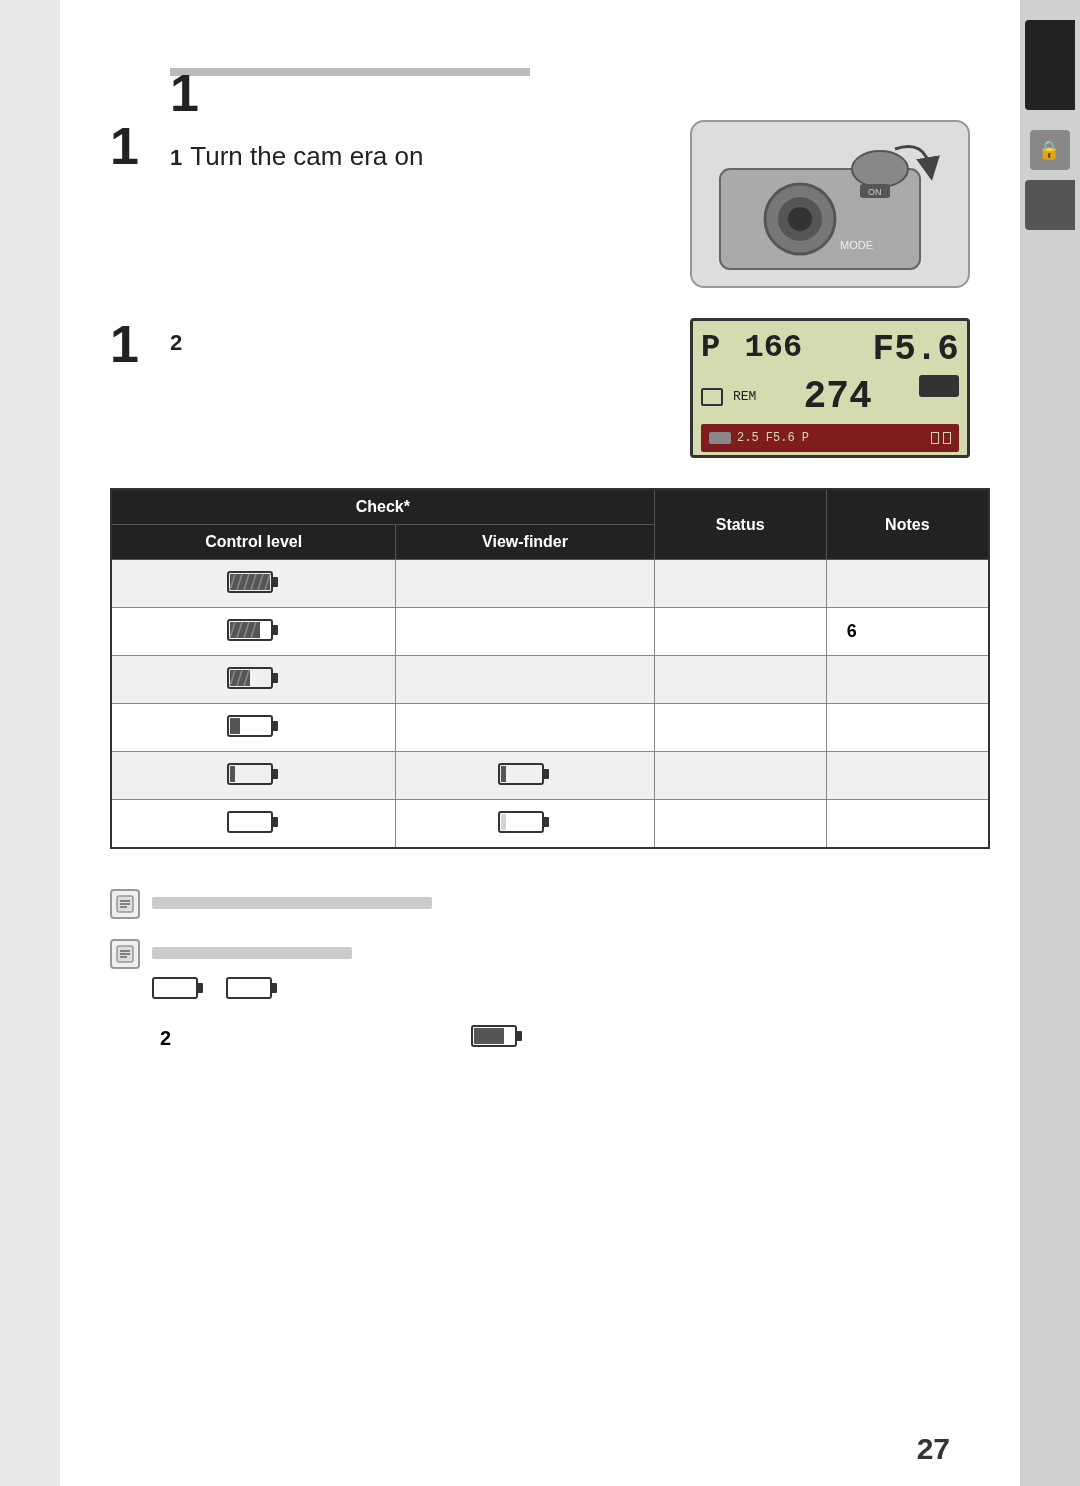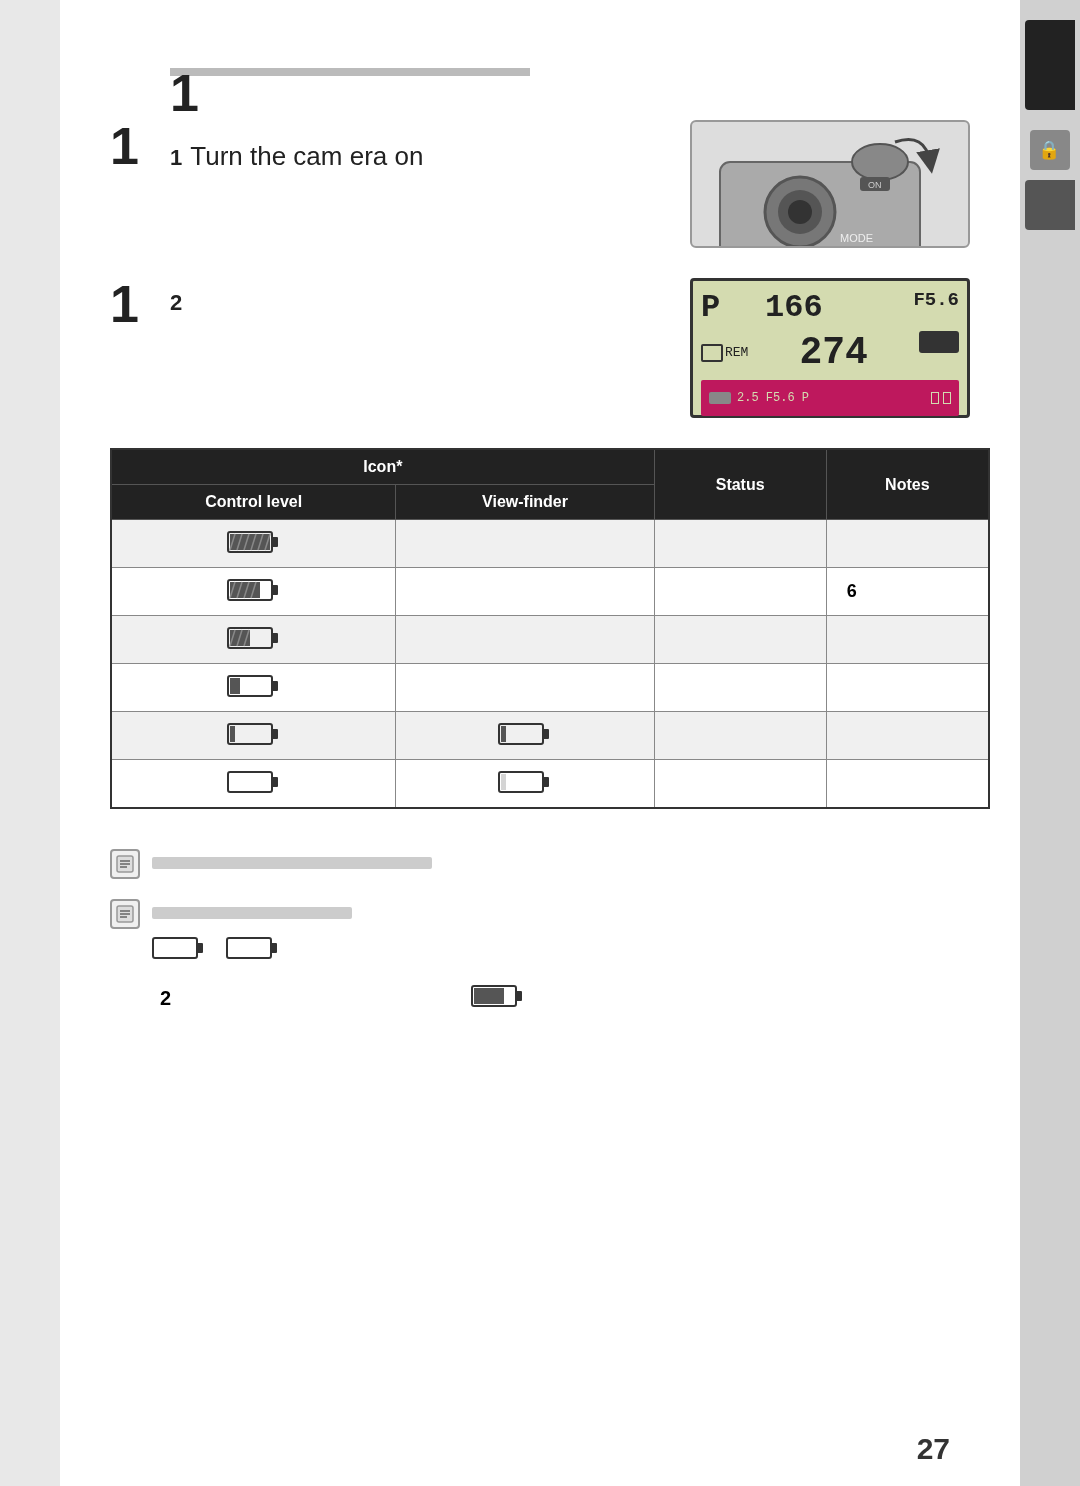--- a/index.html
+++ b/index.html
@@ -115,26 +115,26 @@
 
     .step-image-col {
       width: 300px;
       flex-shrink: 0;
       margin-left: 20px;
     }
 
     
     .camera-image {
       width: 280px;
-      height: 128px;
+      height: 168px;
       background: #ddd;
       border: 2px solid #999;
-      border-radius: 6px;
-      display: flex;
-      align-items: flex-start;
+      border-radius: 14px;
+      display: flex;
+      align-items: center;
       justify-content: center;
       position: relative;
       overflow: hidden;
     }
 
     
     .lcd-display {
       width: 280px;
       height: 140px;
       background: #d4dbb0;
@@ -155,22 +155,22 @@
 
     .lcd-row2 {
       display: flex;
       justify-content: space-between;
       font-size: 28px;
       color: #222;
       margin-top: 5px;
     }
 
     .lcd-bottom-bar {
-      background: #be185d;
-      height: 36px;
+      background: #7f1d1d;
+      height: 28px;
       margin-top: 6px;
       border-radius: 2px;
       display: flex;
       align-items: center;
       padding: 0 8px;
       color: #d4dbb0;
       font-size: 13px;
     }
 
     
@@ -341,24 +341,24 @@
         <div style="display:flex; align-items:baseline; margin-top:10px;">
           <span class="step-substep">2</span>
         </div>
       </div>
       <div class="step-image-col">
 
         <div class="lcd-display">
           <div class="lcd-row1">
             <span>P</span>
             <span>166</span>
-            <span style="font-size:19px;margin-left:46px;">F5.6</span>
+            <span style="font-size:36px;margin-left:46px;">F5.6</span>
           </div>
           <div class="lcd-row2">
-            <div style="display:flex; align-items:center; gap:2px;">
+            <div style="display:flex; align-items:center; gap:10px;">
               <div style="width:22px;height:18px;border:2px solid #333;border-radius:2px;"></div>
               <span style="font-size:13px;">REM</span>
             </div>
             <span style="font-size:38px; font-weight:bold;">274</span>
             <div style="width:40px;height:22px;background:#333;border-radius:3px;"></div>
           </div>
           <div class="lcd-bottom-bar">
             <div style="width:22px;height:12px;background:#888;border-radius:2px;margin-right:6px;"></div>
             <span style="font-size:12px;">2.5  F5.6 P</span>
             <div style="margin-left:auto; display:flex; gap:4px;">
@@ -367,21 +367,21 @@
             </div>
           </div>
         </div>
       </div>
     </div>
 
     <div style="margin-top:10px;">
       <table class="battery-table">
         <thead>
           <tr>
-            <th colspan="2" class="header-icon">Icon*</th>
+            <th colspan="2" class="header-icon">Check*</th>
             <th rowspan="2">Status</th>
             <th rowspan="2">Notes</th>
           </tr>
           <tr>
             <th>Control level</th>
             <th>View-finder</th>
           </tr>
         </thead>
         <tbody>
 

